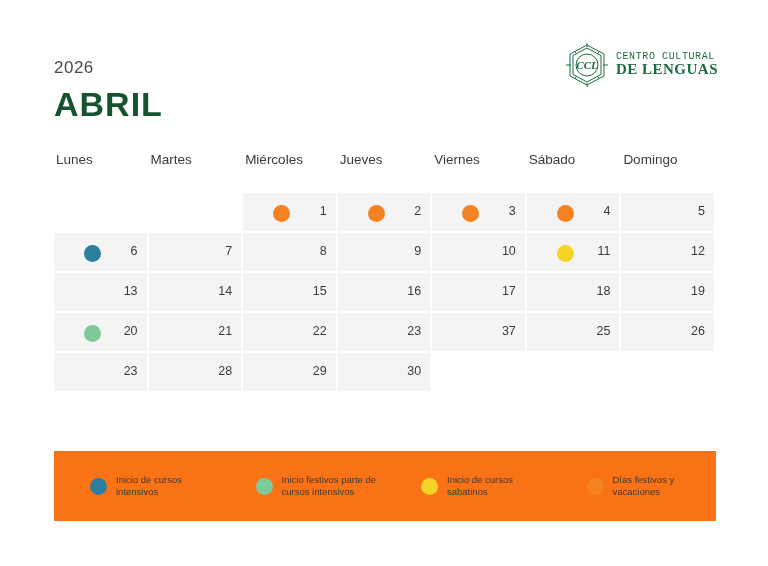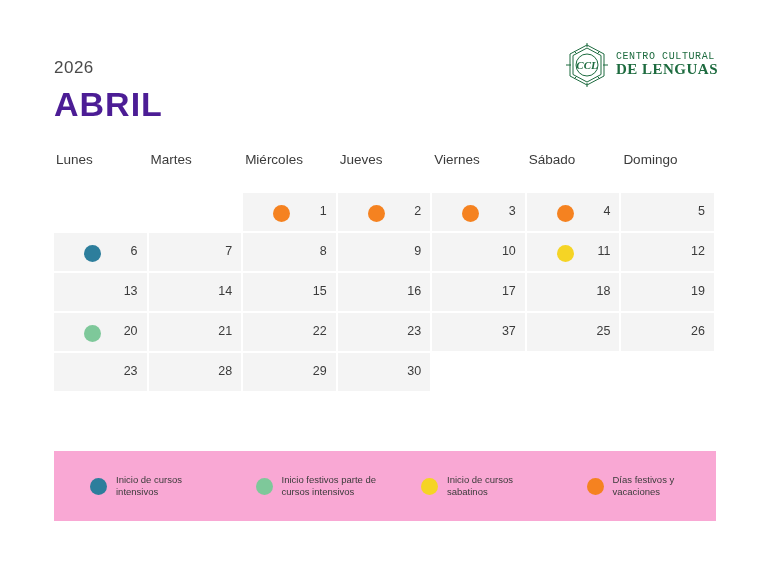--- a/index.html
+++ b/index.html
@@ -32,21 +32,21 @@
   .year {
     font-size: 17px;
     color: #4a4a4a;
     letter-spacing: 0.5px;
     font-weight: 400;
     line-height: 20px;
   }
   .month {
     font-size: 34px;
     font-weight: bold;
-    color: #4c1d95;
+    color: #14532d;
     letter-spacing: 1px;
     line-height: 40px;
     margin-top: 6px;
   }
 
   
   .logo {
     position: absolute;
     right: 50px;
     top: 42px;
@@ -126,21 +126,21 @@
     border-radius: 50%;
   }
 
   
   .legend {
     position: absolute;
     left: 54px;
     top: 451px;
     width: 662px;
     height: 70px;
-    background: #f9a8d4;
+    background: #f97316;
     display: flex;
     align-items: center;
   }
   .legend-item {
     display: flex;
     align-items: center;
     gap: 9px;
     width: 25%;
     padding-left: 36px;
     box-sizing: border-box;

